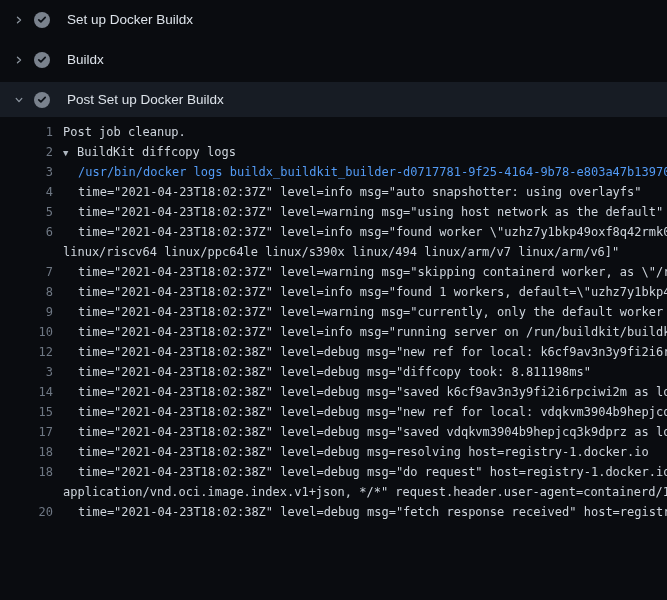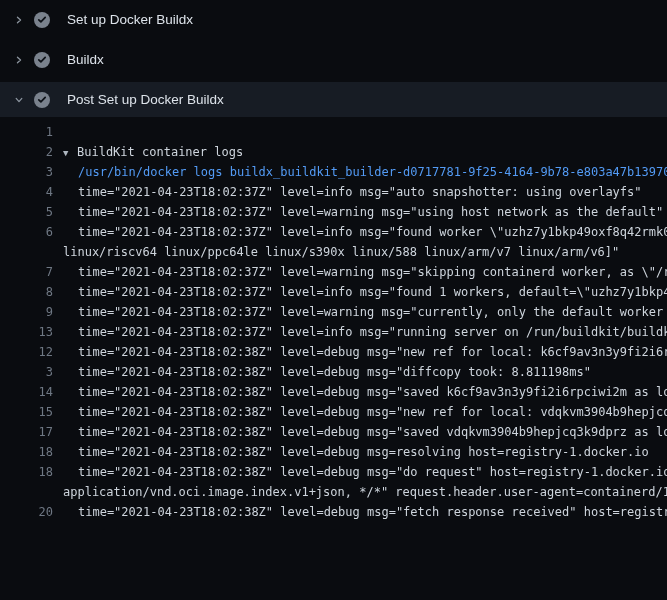--- a/index.html
+++ b/index.html
@@ -69,31 +69,31 @@
         </svg>
       </span>
       <span class="check"><svg width="16" height="16" viewBox="0 0 16 16">
           <circle cx="8" cy="8" r="8" fill="#7a828d"></circle>
           <path d="M11.2 5.4 L6.9 9.9 L4.8 7.8" fill="none" stroke="#0d1117" stroke-width="1.7" stroke-linecap="round" stroke-linejoin="round"></path>
         </svg></span>
       <span class="step-title">Post Set up Docker Buildx</span>
     </div>
   </div>
 <div class="log">
-    <div class="log-row"><span class="lnum">1</span></div>
-    <div class="log-row"><span class="lnum">2</span><span class="ltxt ind-base"><span class="caret">▼</span><span>BuildKit container logs</span></span></div>
+    <div class="log-row"><span class="lnum">1</span><span class="ltxt ind-base">Post job cleanup.</span></div>
+    <div class="log-row"><span class="lnum">2</span><span class="ltxt ind-base"><span class="caret">▼</span><span>BuildKit diffcopy logs</span></span></div>
     <div class="log-row"><span class="lnum">3</span><span class="ltxt ind-group command">/usr/bin/docker logs buildx_buildkit_builder-d0717781-9f25-4164-9b78-e803a47b13970</span></div>
     <div class="log-row"><span class="lnum">4</span><span class="ltxt ind-group">time="2021-04-23T18:02:37Z" level=info msg="auto snapshotter: using overlayfs"</span></div>
     <div class="log-row"><span class="lnum">5</span><span class="ltxt ind-group">time="2021-04-23T18:02:37Z" level=warning msg="using host network as the default"</span></div>
     <div class="log-row"><span class="lnum">6</span><span class="ltxt ind-group">time="2021-04-23T18:02:37Z" level=info msg="found worker \"uzhz7y1bkp49oxf8q42rmk0xjd</span></div>
-    <div class="log-row"><span class="lnum"></span><span class="ltxt ind-base">linux/riscv64 linux/ppc64le linux/s390x linux/588 linux/arm/v7 linux/arm/v6]"</span></div>
+    <div class="log-row"><span class="lnum"></span><span class="ltxt ind-base">linux/riscv64 linux/ppc64le linux/s390x linux/494 linux/arm/v7 linux/arm/v6]"</span></div>
     <div class="log-row"><span class="lnum">7</span><span class="ltxt ind-group">time="2021-04-23T18:02:37Z" level=warning msg="skipping containerd worker, as \"/run</span></div>
     <div class="log-row"><span class="lnum">8</span><span class="ltxt ind-group">time="2021-04-23T18:02:37Z" level=info msg="found 1 workers, default=\"uzhz7y1bkp49ox</span></div>
     <div class="log-row"><span class="lnum">9</span><span class="ltxt ind-group">time="2021-04-23T18:02:37Z" level=warning msg="currently, only the default worker can</span></div>
-    <div class="log-row"><span class="lnum">13</span><span class="ltxt ind-group">time="2021-04-23T18:02:37Z" level=info msg="running server on /run/buildkit/buildkitd</span></div>
+    <div class="log-row"><span class="lnum">10</span><span class="ltxt ind-group">time="2021-04-23T18:02:37Z" level=info msg="running server on /run/buildkit/buildkitd</span></div>
     <div class="log-row"><span class="lnum">12</span><span class="ltxt ind-group">time="2021-04-23T18:02:38Z" level=debug msg="new ref for local: k6cf9av3n3y9fi2i6rpc</span></div>
     <div class="log-row"><span class="lnum">3</span><span class="ltxt ind-group">time="2021-04-23T18:02:38Z" level=debug msg="diffcopy took: 8.811198ms"</span></div>
     <div class="log-row"><span class="lnum">14</span><span class="ltxt ind-group">time="2021-04-23T18:02:38Z" level=debug msg="saved k6cf9av3n3y9fi2i6rpciwi2m as local"</span></div>
     <div class="log-row"><span class="lnum">15</span><span class="ltxt ind-group">time="2021-04-23T18:02:38Z" level=debug msg="new ref for local: vdqkvm3904b9hepjcq3k</span></div>
     <div class="log-row"><span class="lnum">17</span><span class="ltxt ind-group">time="2021-04-23T18:02:38Z" level=debug msg="saved vdqkvm3904b9hepjcq3k9dprz as local"</span></div>
     <div class="log-row"><span class="lnum">18</span><span class="ltxt ind-group">time="2021-04-23T18:02:38Z" level=debug msg=resolving host=registry-1.docker.io</span></div>
     <div class="log-row"><span class="lnum">18</span><span class="ltxt ind-group">time="2021-04-23T18:02:38Z" level=debug msg="do request" host=registry-1.docker.io r</span></div>
     <div class="log-row"><span class="lnum"></span><span class="ltxt ind-base">application/vnd.oci.image.index.v1+json, */*" request.header.user-agent=containerd/1.4</span></div>
     <div class="log-row"><span class="lnum">20</span><span class="ltxt ind-group">time="2021-04-23T18:02:38Z" level=debug msg="fetch response received" host=registry-</span></div>
   </div>

